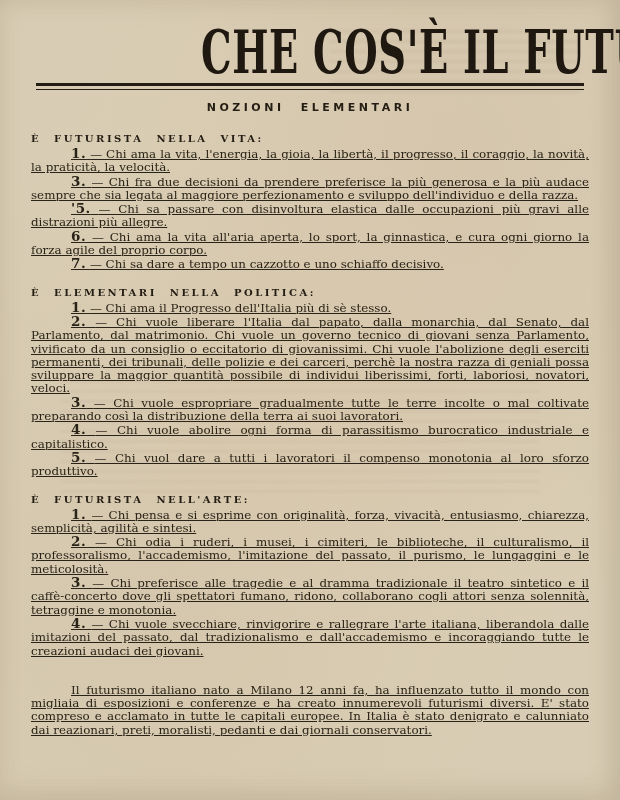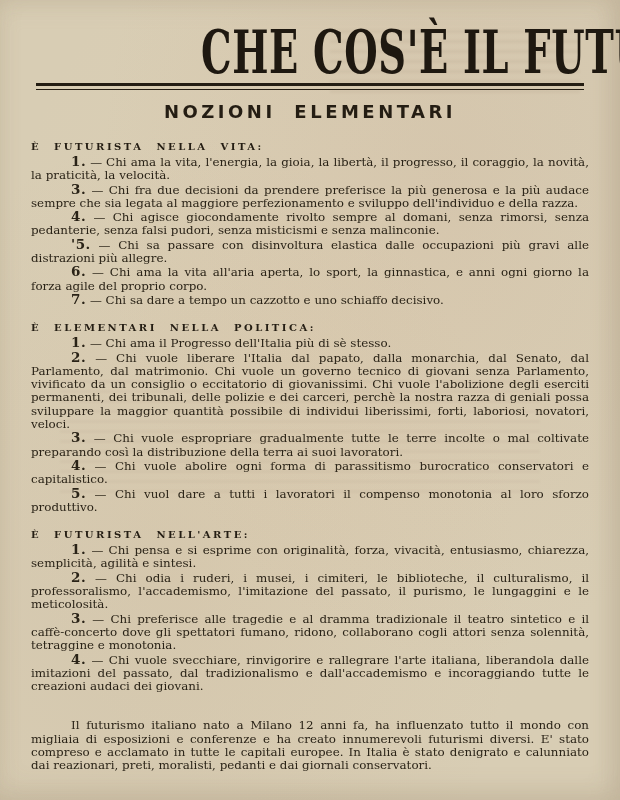--- a/index.html
+++ b/index.html
@@ -29,30 +29,30 @@
   .ghost.g2 { left:60px;  top:380px; width:480px; height:120px; opacity:0.04; }
 
   header { text-align:center; }
   .title { margin:0; line-height:56px; height:58px; white-space:nowrap;
            font-weight:bold; color:#1e1810; }
   .title-inner { display:inline-block; font-size:60px; letter-spacing:1px;
                  transform:scaleX(0.64); transform-origin:center center; }
   .rule { width:548px; margin:1px auto 0; height:3px;
           border-top:3px solid #241d13; border-bottom:1px solid #241d13; }
   .subtitle { margin:11px 0 0; font-family:"DejaVu Sans","Liberation Sans",sans-serif;
-              font-size:18px; font-weight:bold; letter-spacing:3.5px; word-spacing:9px;
+              font-size:11px; font-weight:bold; letter-spacing:3.5px; word-spacing:9px;
               color:#241d13; }
 
   section { margin:0; }
   .sec-heading { margin:15px 0 3px 0; font-size:10px; font-weight:bold;
                  letter-spacing:2.5px; word-spacing:7px; color:#241d13; }
   section.first .sec-heading { margin-top:19px; }
 
   .item, .para { margin:0; font-size:11.9px; line-height:13.3px;
-                 text-align:justify; text-indent:40px; }
+                 text-align:justify; text-indent:40px;text-decoration:underline; }
   .n { font-weight:bold; font-size:13.5px; letter-spacing:0.5px; }
 
   .closing { margin-top:26px; }
 </style>
 </head>
 <body>
 
 <div class="page">
   <div class="ghost g1"></div>
   <div class="ghost g2"></div>
@@ -60,32 +60,31 @@
   <header>
     <h1 class="title"><span class="title-inner">CHE COS'È IL FUTURISMO</span></h1>
     <div class="rule"></div>
     <h2 class="subtitle">NOZIONI ELEMENTARI</h2>
   </header>
 
   <section class="first">
     <h3 class="sec-heading">È FUTURISTA NELLA VITA:</h3>
     <p class="item"><b class="n">1.</b> <span>— Chi ama la vita, l'energia, la gioia, la libertà, il progresso, il coraggio, la novità, la praticità, la velocità.</span></p>
     <p class="item"><b class="n">3.</b> <span>— Chi fra due decisioni da prendere preferisce la più generosa e la più audace sempre che sia legata al maggiore perfezionamento e sviluppo dell'individuo e della razza.</span></p>
-    <p class="item"><b class="n">4.</b> <span>— Chi agisce giocondamente rivolto sempre al domani, senza rimorsi, senza pedanterie, senza falsi pudori, senza misticismi e senza malinconie.</span></p>
     <p class="item"><b class="n">'5.</b> <span>— Chi sa passare con disinvoltura elastica dalle occupazioni più gravi alle distrazioni più allegre.</span></p>
-    <p class="item"><b class="n">6.</b> <span>— Chi ama la vita all'aria aperta, lo sport, la ginnastica, e anni ogni giorno la forza agile del proprio corpo.</span></p>
+    <p class="item"><b class="n">6.</b> <span>— Chi ama la vita all'aria aperta, lo sport, la ginnastica, e cura ogni giorno la forza agile del proprio corpo.</span></p>
     <p class="item"><b class="n">7.</b> <span>— Chi sa dare a tempo un cazzotto e uno schiaffo decisivo.</span></p>
   </section>
 
   <section>
     <h3 class="sec-heading">È ELEMENTARI NELLA POLITICA:</h3>
     <p class="item"><b class="n">1.</b> <span>— Chi ama il Progresso dell'Italia più di sè stesso.</span></p>
     <p class="item"><b class="n">2.</b> <span>— Chi vuole liberare l'Italia dal papato, dalla monarchia, dal Senato, dal Parlamento, dal matrimonio. Chi vuole un governo tecnico di giovani senza Parlamento, vivificato da un consiglio o eccitatorio di giovanissimi. Chi vuole l'abolizione degli eserciti permanenti, dei tribunali, delle polizie e dei carceri, perchè la nostra razza di geniali possa sviluppare la maggior quantità possibile di individui liberissimi, forti, laboriosi, novatori, veloci.</span></p>
     <p class="item"><b class="n">3.</b> <span>— Chi vuole espropriare gradualmente tutte le terre incolte o mal coltivate preparando così la distribuzione della terra ai suoi lavoratori.</span></p>
-    <p class="item"><b class="n">4.</b> <span>— Chi vuole abolire ogni forma di parassitismo burocratico conservatori e capitalistico.</span></p>
+    <p class="item"><b class="n">4.</b> <span>— Chi vuole abolire ogni forma di parassitismo burocratico industriale e capitalistico.</span></p>
     <p class="item"><b class="n">5.</b> <span>— Chi vuol dare a tutti i lavoratori il compenso monotonia al loro sforzo produttivo.</span></p>
   </section>
 
   <section>
     <h3 class="sec-heading">È FUTURISTA NELL'ARTE:</h3>
     <p class="item"><b class="n">1.</b> <span>— Chi pensa e si esprime con originalità, forza, vivacità, entusiasmo, chiarezza, semplicità, agilità e sintesi.</span></p>
     <p class="item"><b class="n">2.</b> <span>— Chi odia i ruderi, i musei, i cimiteri, le biblioteche, il culturalismo, il professoralismo, l'accademismo, l'imitazione del passato, il purismo, le lungaggini e le meticolosità.</span></p>
     <p class="item"><b class="n">3.</b> <span>— Chi preferisce alle tragedie e al dramma tradizionale il teatro sintetico e il caffè-concerto dove gli spettatori fumano, ridono, collaborano cogli attori senza solennità, tetraggine e monotonia.</span></p>
     <p class="item"><b class="n">4.</b> <span>— Chi vuole svecchiare, rinvigorire e rallegrare l'arte italiana, liberandola dalle imitazioni del passato, dal tradizionalismo e dall'accademismo e incoraggiando tutte le creazioni audaci dei giovani.</span></p>
   </section>

